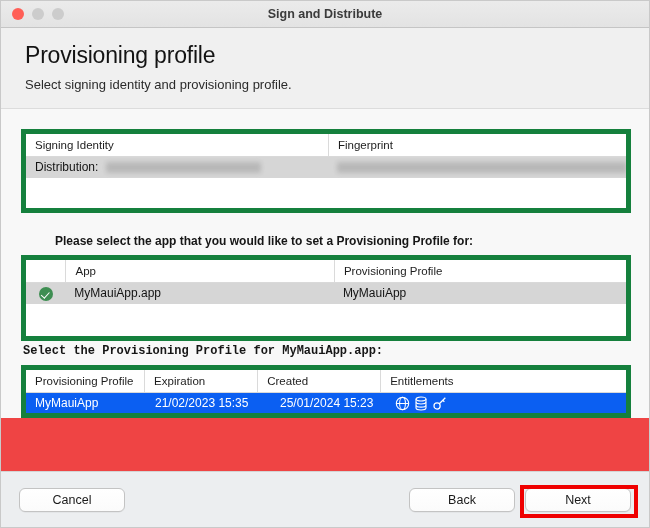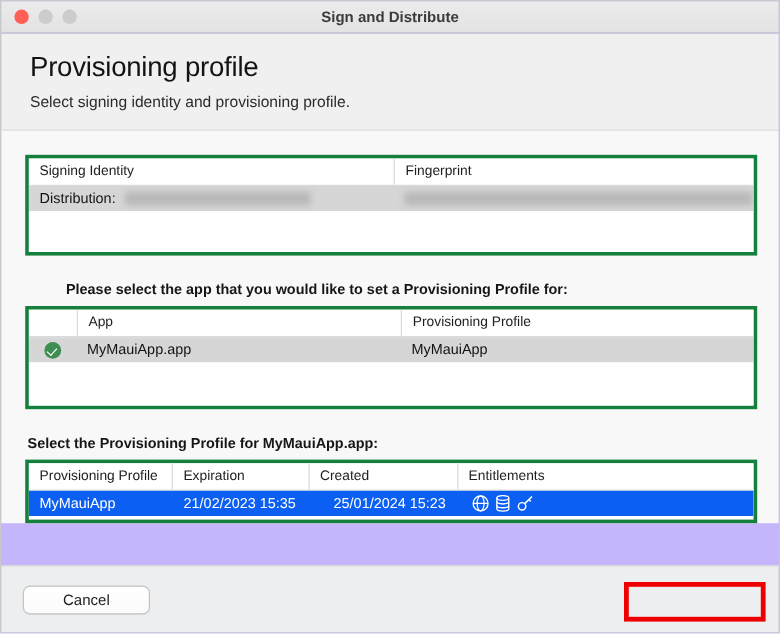--- a/index.html
+++ b/index.html
@@ -13,21 +13,21 @@
     font-family: "Liberation Sans", sans-serif;
     background: #ffffff;
     -webkit-font-smoothing: antialiased;
   }
 
   .window {
     position: relative;
     width: 650px;
     height: 528px;
     box-sizing: border-box;
-    background: #c4b5fd;
+    background: #ef4444;
     border: 1px solid #c9c9c9;
     overflow: hidden;
   }
 
   
   .titlebar {
     position: relative;
     height: 26px;
     background: linear-gradient(#ebebeb, #e3e3e3);
     border-bottom: 1px solid #c5c5c5;
@@ -89,21 +89,21 @@
   .section-label {
     font-size: 12px;
     font-weight: bold;
     color: #161616;
     margin: 0 0 7px 2px;
   }
 
   
   .tbl {
     background: #ffffff;
-    border: 3px solid #15803d;
+    border: 5px solid #15803d;
     box-sizing: border-box;
     width: 610px;
     overflow: hidden;
   }
   .tbl .thead {
     display: flex;
     height: 22px;
     align-items: center;
     background: #ffffff;
     border-bottom: 1px solid #d9d9d9;
@@ -288,21 +288,21 @@
       <div class="row grey">
         <div class="check-wrap">
           <span class="check"></span>
         </div>
         <div class="cell c2">MyMauiApp.app</div>
         <div class="cell c3">MyMauiApp</div>
       </div>
       <div class="filler" style="height:41px;"></div>
     </div>
 
-    <div class="section-label" style="margin-top:21px;">Select the Provisioning Profile for MyMauiApp.app:</div>
+    <div class="section-label" style="margin-top:3px;font-family:Liberation Mono, monospace;">Select the Provisioning Profile for MyMauiApp.app:</div>
 
     <div class="tbl" id="profile-table" style="height:53px;">
       <div class="thead">
         <div class="th c1">Provisioning Profile</div>
         <div class="th c3">Expiration</div>
         <div class="th c2">Created</div>
         <div class="th c4">Entitlements</div>
       </div>
       <div class="row blue">
         <div class="cell c1">MyMauiApp</div>
@@ -327,17 +327,21 @@
           </svg>
         </div>
       </div>
     </div>
 
   </div>
 
   <div class="footer">
     <button class="btn">Cancel</button>
     <div class="spacer"></div>
+    <div class="btn-group">
+      <button class="btn">Back</button>
+      <button class="btn">Next</button>
+    </div>
   </div>
 
   <div class="redbox" style="left:519px; top:484px; width:118px; height:33px;"></div>
 
 </div>
 
 </body></html>

